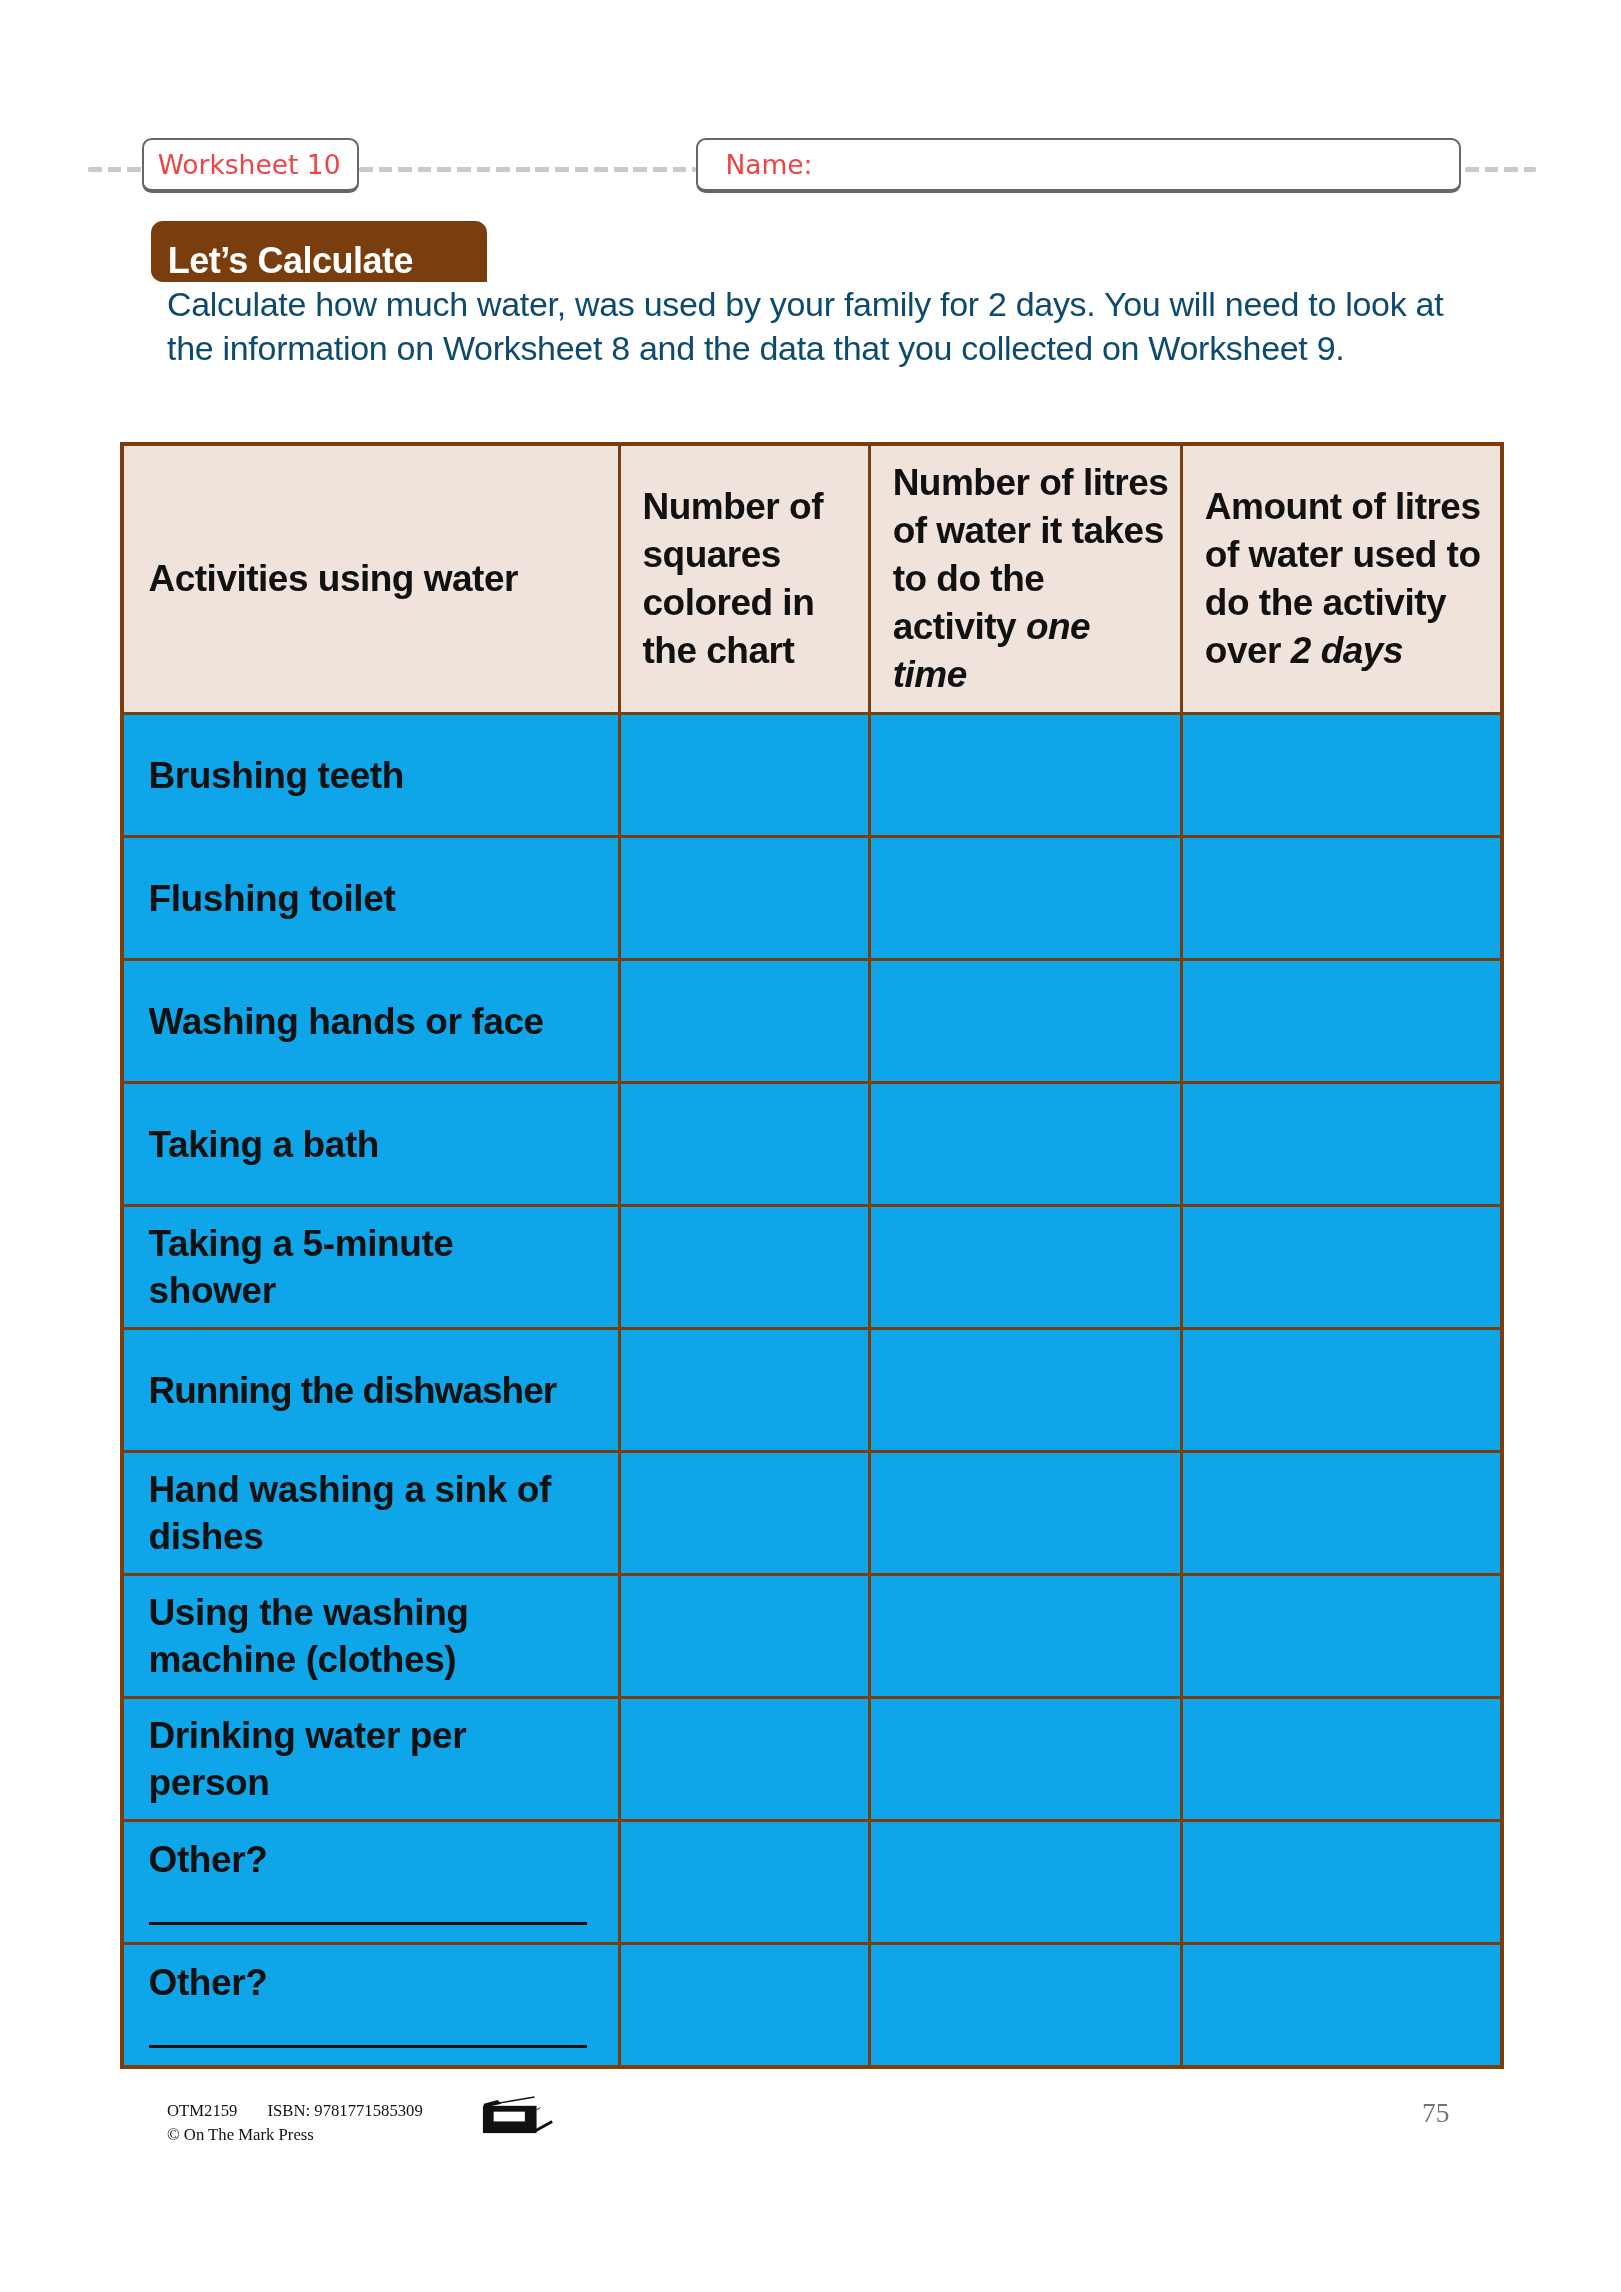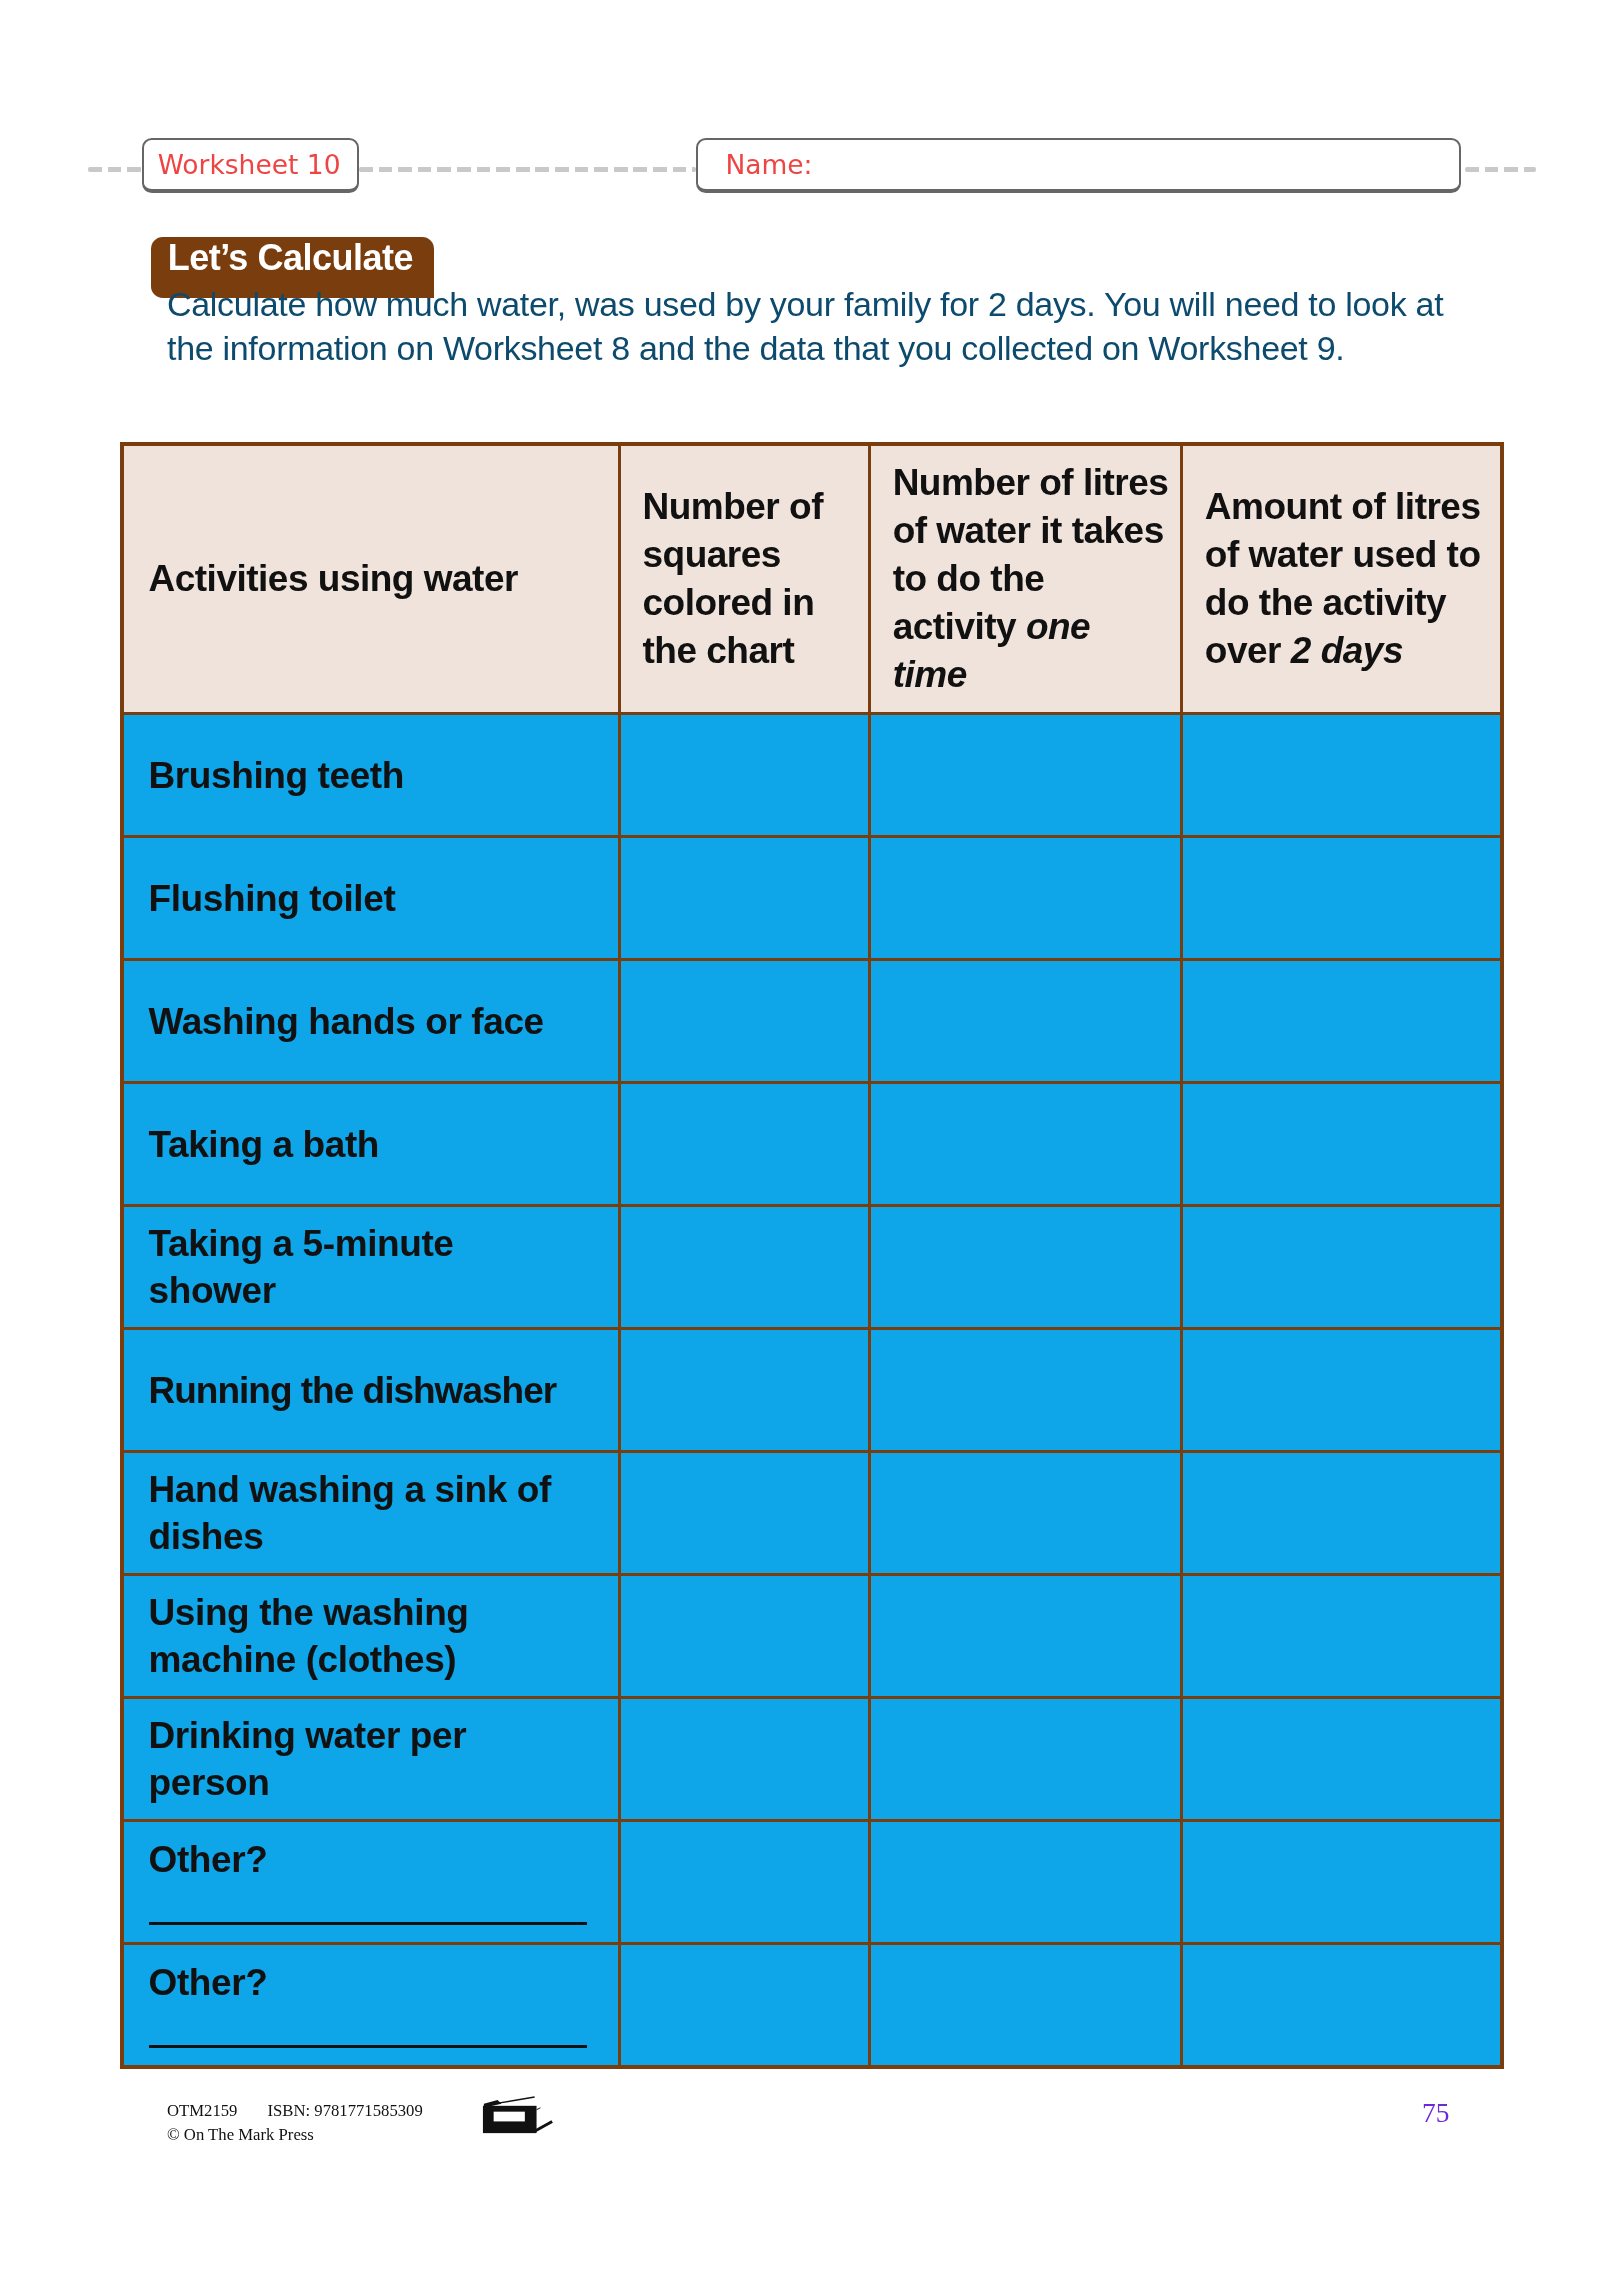--- a/index.html
+++ b/index.html
@@ -37,33 +37,32 @@
       font-size: 26.5px;
       color: #ef4444;
     }
     #worksheet-box { left: 142px; width: 217px; padding-left: 13.7px; }
     #name-box { left: 696px; width: 765px; padding-left: 27.4px; }
 
     #badge {
       position: absolute;
       left: 151px;
       top: 221px;
-      width: 283px;
+      width: 336px;
       height: 61px;
       background: #7a3e0e;
       border-radius: 11.8px 11.8px 0 11.8px;
       color: #ffffff;
       font-weight: bold;
       font-size: 36px;
       display: flex;
-      align-items: flex-start;
+      align-items: flex-end;
       padding-left: 16.7px;
       box-sizing: border-box;
       letter-spacing: -0.5px;
-      margin-top: 16px;
     }
     #intro {
       position: absolute;
       left: 167px;
       top: 282px;
       width: 1313px;
       font-size: 34px;
       line-height: 44px;
       color: #0c4a6e;
       letter-spacing: -0.3px;
@@ -144,21 +143,21 @@
       top: 2096px;
       width: 78px;
       height: 44px;
     }
     #page-number {
       position: absolute;
       left: 1422px;
       top: 2098px;
       font-family: "Liberation Serif", "DejaVu Serif", serif;
       font-size: 27.4px;
-      color: #6d28d9;
+      color: #737373;
       text-align: center;
     }
   </style>
 </head>
 <body>
 
 <div class="dash-line" style="left:88px; width:54px;"></div>
 <div class="dash-line" style="left:359px; width:337px;"></div>
 <div class="dash-line" style="left:1465px; width:71px;"></div>
 

